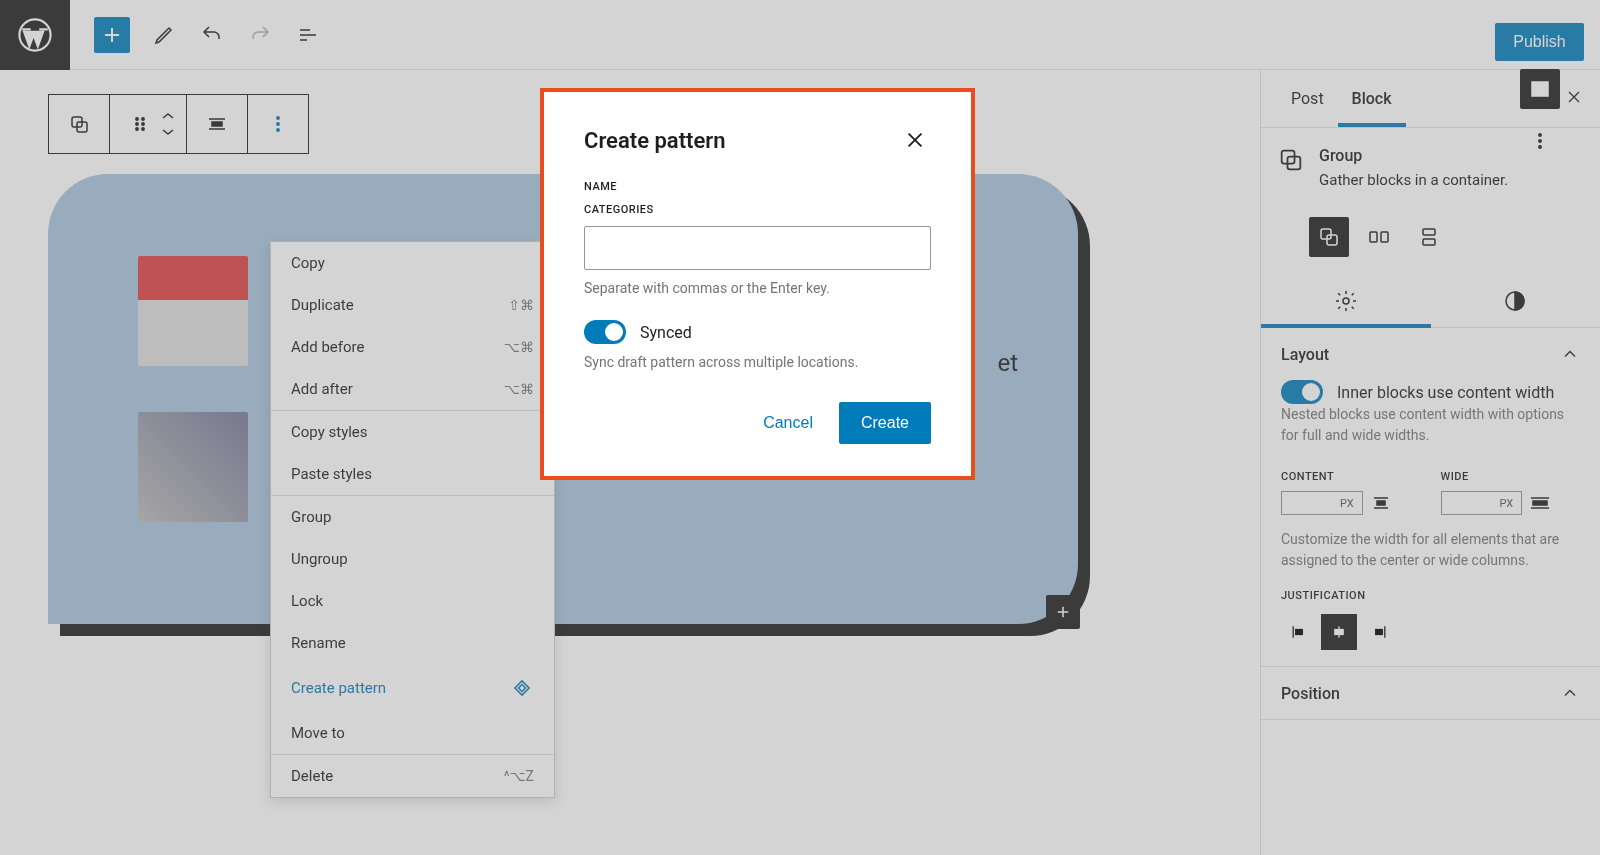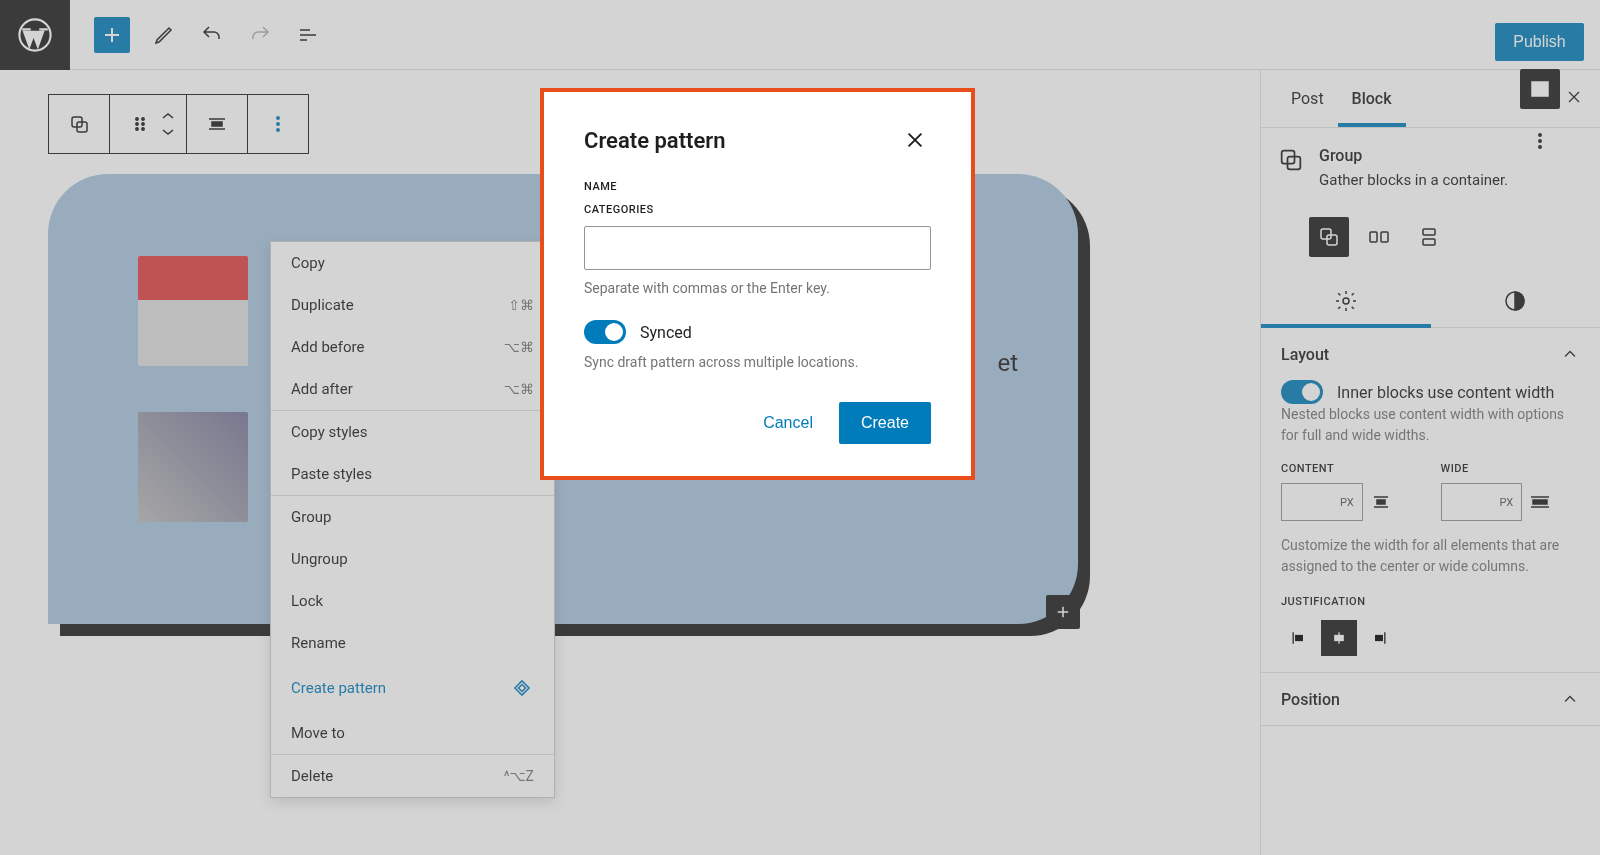--- a/index.html
+++ b/index.html
@@ -81,22 +81,22 @@
 .sub-tabs { display: flex; border-bottom: 1px solid #e0e0e0; }
 .sub-tab { flex: 1; display: flex; align-items: center; justify-content: center; height: 52px; cursor: pointer; position: relative; }
 .sub-tab.active::after { content: ''; position: absolute; bottom: -1px; left: 0; right: 0; height: 4px; background: #007cba; }
 .panel { border-bottom: 1px solid #e0e0e0; }
 .panel-head { display: flex; justify-content: space-between; align-items: center; padding: 16px 20px; font-size: 16px; font-weight: 500; cursor: pointer; }
 .panel-body { padding: 0 20px 16px; }
 .opt-row { display: flex; align-items: center; gap: 14px; }
 .desc { font-size: 14px; color: #757575; line-height: 1.5; }
 .width-row { display: flex; gap: 20px; margin-top: 16px; }
 .width-col { flex: 1; }
-.width-label { font-size: 11px; font-weight: 500; text-transform: uppercase; margin-bottom: 8px; letter-spacing: 0.5px; display: block; }
-.unit-input { display: flex; align-items: center; border: 1px solid #949494; height: 38px; }
+.width-label { font-size: 11px; font-weight: 500; text-transform: uppercase; margin-bottom: 8px; letter-spacing: 0.5px; display: block; margin-top: 8px; }
+.unit-input { display: flex; align-items: center; border: 1px solid #949494; height: 24px; }
 .unit-input input { flex: 1; border: none; padding: 0 8px; width: 50px; font-size: 13px; }
 .unit-suffix { padding: 0 8px; font-size: 11px; color: #555; }
 .just-row { display: flex; gap: 4px; margin-top: 12px; }
 .just-btn { width: 36px; height: 36px; display: flex; align-items: center; justify-content: center; border: none; background: none; }
 .just-btn.active { background: #1e1e1e; color: #fff; }
 
 
 .dim { position: absolute; inset: 0; background: rgba(120,120,120,0.32); z-index: 150; pointer-events: none; }
 
 svg { fill: none; stroke: currentColor; stroke-width: 1.5; }

